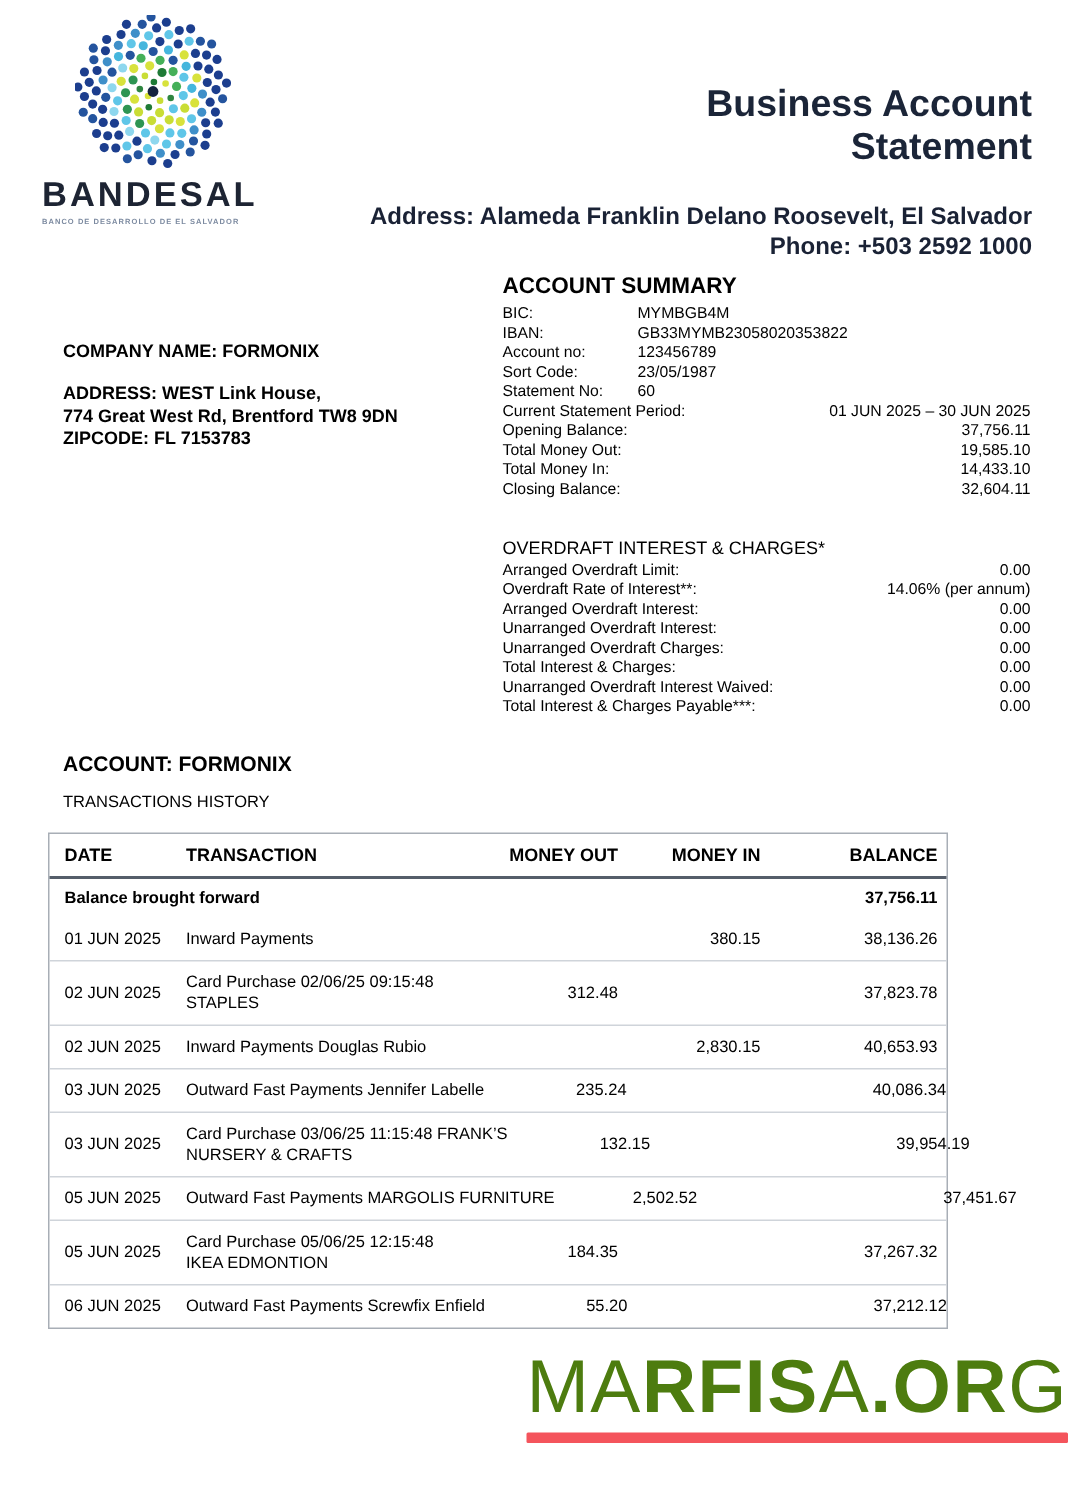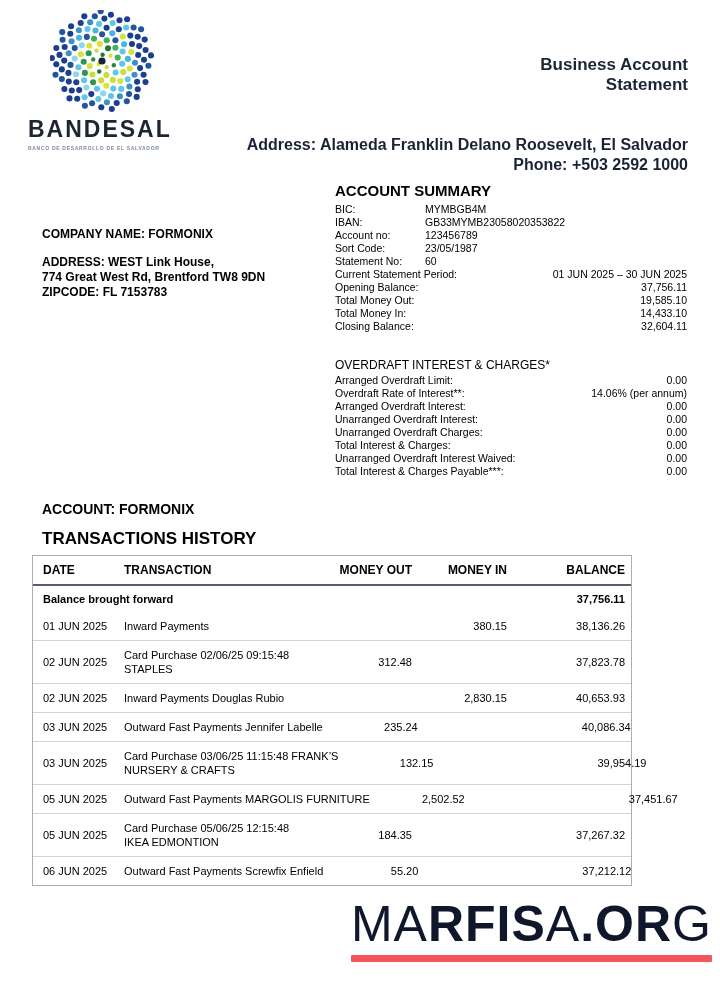--- a/index.html
+++ b/index.html
@@ -18,21 +18,21 @@
     color:#1d2433;
   }
   .brand-tagline {
     margin-top:2px; font-size:5px; letter-spacing:0.7px; color:#7c8aa0;
     font-weight:bold;
   }
 
   
   .title-block {
     position:absolute; top:55px; right:32px; text-align:right;
-    font-size:17px; font-weight:bold; color:#1b2538; line-height:1.15;
+    font-size:25px; font-weight:bold; color:#1b2538; line-height:1.15;
   }
   .contact-block {
     position:absolute; top:135px; right:32px; text-align:right;
     font-size:16px; font-weight:bold; color:#1a2235; line-height:1.25;
   }
 
   
   .summary-block { position:absolute; left:335px; top:182px; width:352px; }
   .summary-heading { font-size:15px; font-weight:bold; margin-bottom:4px; }
   .kv-row { display:flex; font-size:10.5px; line-height:13px; }
@@ -47,21 +47,21 @@
     font-weight:bold; line-height:15px;
   }
   .company-block .gap { height:13px; }
 
   
   .overdraft-block { position:absolute; left:335px; top:358px; width:352px; }
   .overdraft-heading { font-size:12px; font-weight:normal; margin-bottom:2px; }
 
   
   .account-heading { position:absolute; left:42px; top:501px; font-size:14px; font-weight:bold; }
-  .history-heading { position:absolute; left:42px; top:529px; font-size:17px; font-weight:bold; }
+  .history-heading { position:absolute; left:42px; top:529px; font-size:11px; font-weight:normal; }
 
   .txn-table {
     position:absolute; left:32px; top:555px; width:600px;
     border:1px solid #a8aeb6; font-size:11px;
   }
   .t-row { display:flex; align-items:center; }
   .t-head {
     font-size:12px; font-weight:bold; height:30px;
     border-bottom:2px solid #555e6a;
   }
@@ -436,19 +436,19 @@
             <span class="c-out">55.20</span>
             <span class="c-in"></span>
             <span class="c-bal">37,212.12</span>
           </div>
 
       </div>
     </div>
   </div>
 
   <div class="footer-logo">
-    <div class="marfisa-text" style="color: #0f172a;">
+    <div class="marfisa-text" style="color: #4d7c0f;">
       <span class="w-light">MA</span><span class="w-bold">RFIS</span><span class="w-light">A</span><span class="w-bold">.OR</span><span class="w-light">G</span>
     </div>
     <div class="marfisa-underline" style="background: rgb(244, 84, 92);"></div>
   </div>
 
 </div>
 
 </body></html>

